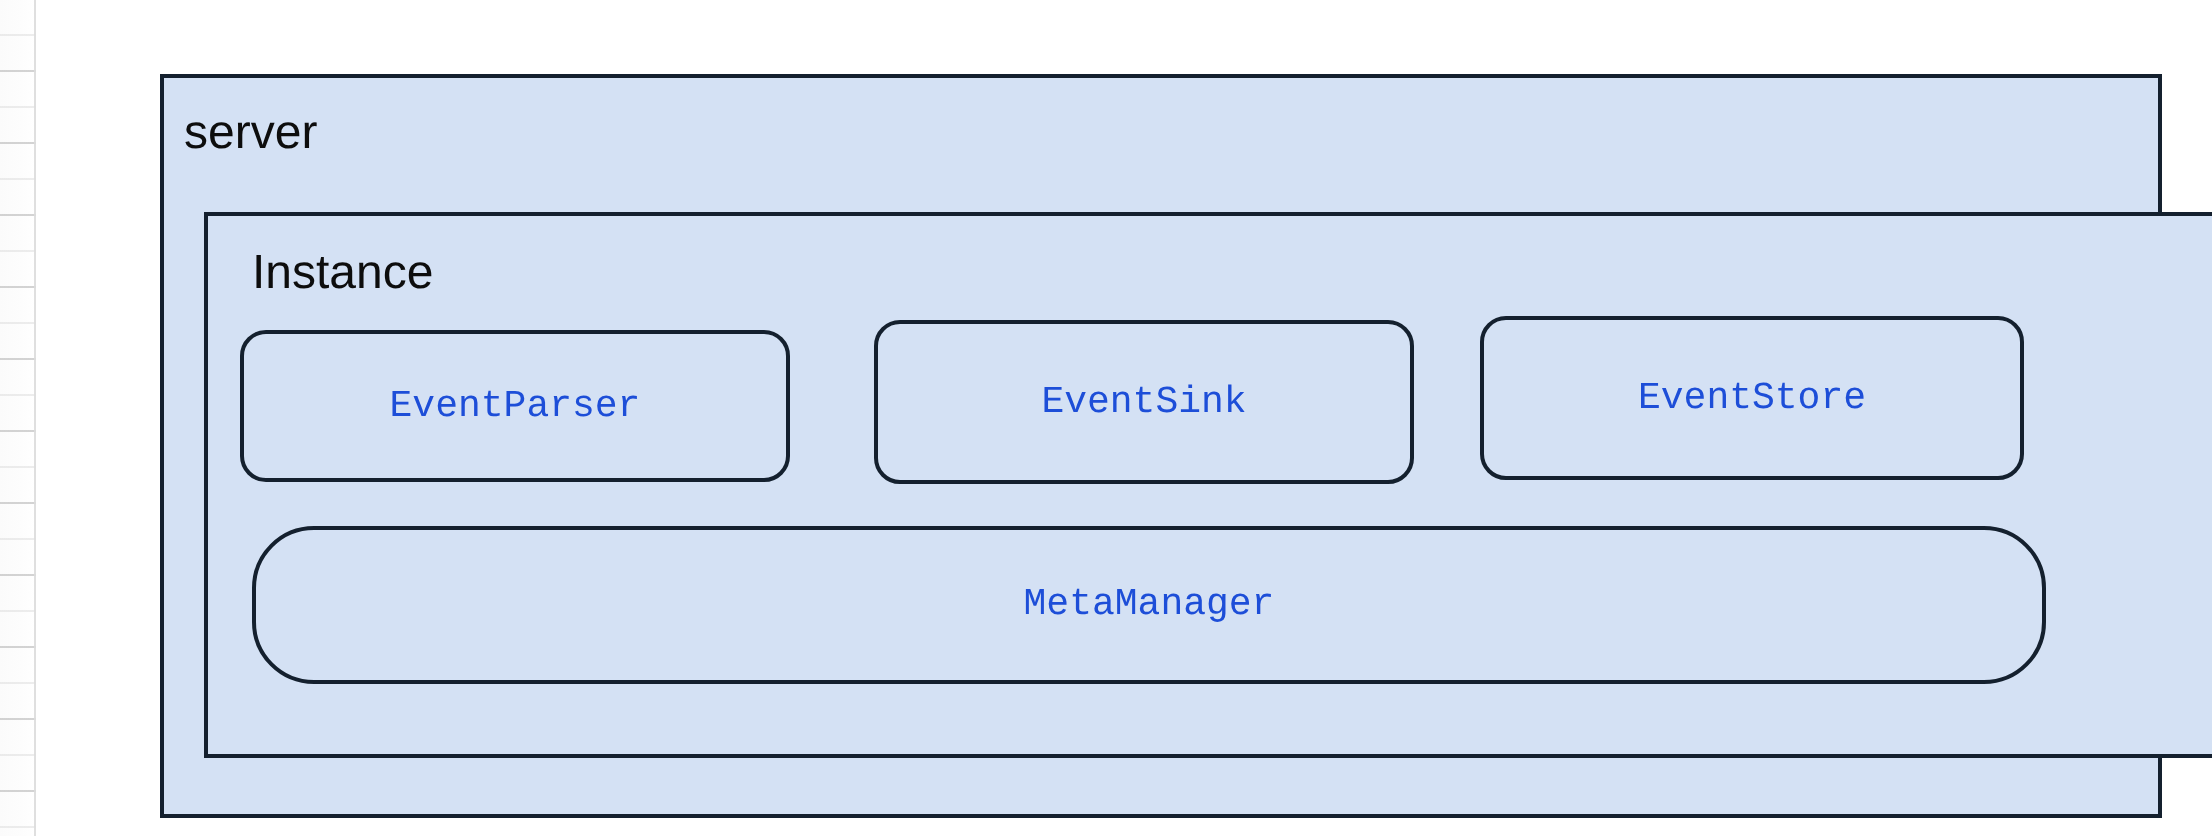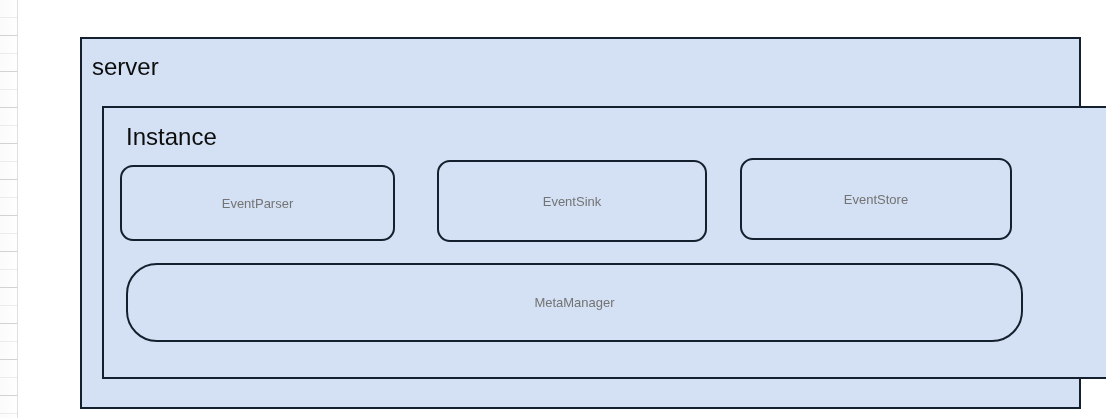--- a/index.html
+++ b/index.html
@@ -95,24 +95,25 @@
     position: absolute;
     box-sizing: border-box;
     background: #d4e1f4;
     border: 2px solid #14202e;
     border-radius: 13px;
     display: flex;
     align-items: center;
     justify-content: center;
   }
   .component-label {
-    color: #737373;
-    font-size: 13px;
+    color: #1d4ed8;
+    font-size: 19px;
     line-height: 19px;
     white-space: nowrap;
+    font-family: Liberation Mono, monospace;
   }
 
   
   #comp-eventparser {
     left: 16px;
     top: 57px;
     width: 275px;
     height: 76px;
   }
   #comp-eventsink {

